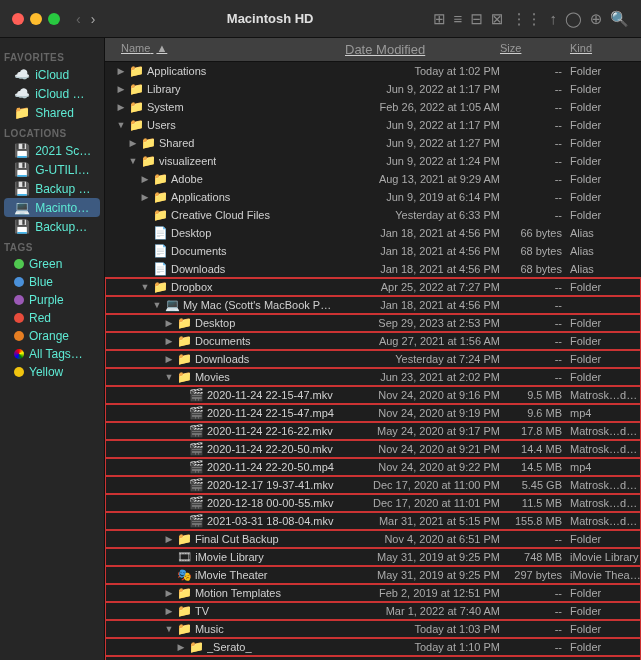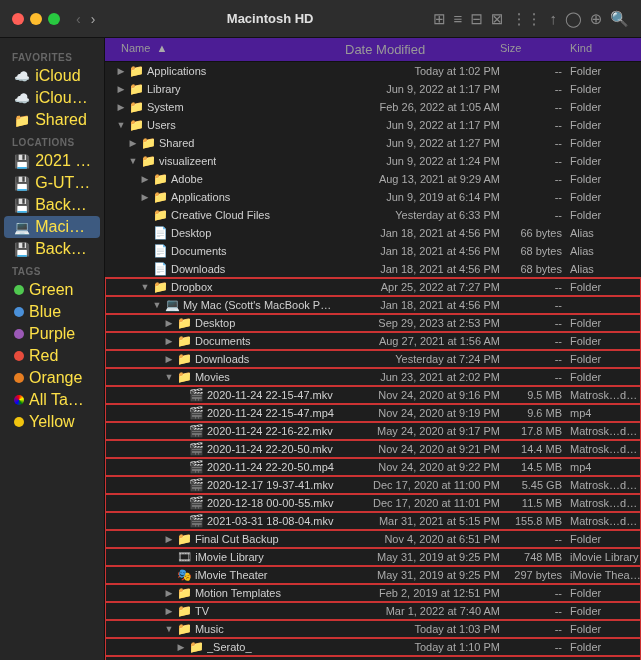--- a/index.html
+++ b/index.html
@@ -79,51 +79,52 @@
       background: #262626;
       border-right: 1px solid #111;
       overflow-y: auto;
       flex-shrink: 0;
       padding: 8px 0;
     }
     .sidebar-section-label {
       font-size: 10px;
       font-weight: 700;
       color: #666;
-      padding: 6px 12px 2px 12px;
+      padding: 6px 12px 2px 4px;
       text-transform: uppercase;
       letter-spacing: 0.5px;
     }
     .sidebar-item {
       display: flex;
       align-items: center;
       padding: 2px 8px 2px 10px;
       cursor: pointer;
       border-radius: 4px;
       margin: 0 4px;
       gap: 5px;
     }
     .sidebar-item.active { background: #3d5a80; }
     .sidebar-icon { font-size: 13px; flex-shrink: 0; }
-    .sidebar-text { font-size: 16px; color: #fde047; white-space: nowrap; overflow: hidden; text-overflow: ellipsis; }
+    .sidebar-text { font-size: 12px; color: #5eead4; white-space: nowrap; overflow: hidden; text-overflow: ellipsis; }
     .tag-dot { width: 10px; height: 10px; border-radius: 50%; flex-shrink: 0; }
 
     
     .file-area {
       flex: 1;
       overflow: hidden;
       display: flex;
       flex-direction: column;
     }
     .column-header {
       display: flex;
-      background: #4c1d95;
+      background: #404040;
       border-bottom: 1px solid #111;
       padding: 4px 0;
       flex-shrink: 0;
+      text-decoration: underline;
     }
     .col-name { width: 240px; padding-left: 16px; font-size: 11px; color: #999; font-weight: 500; }
     .col-date { width: 155px; font-size: 13px; color: #999; font-weight: 500; }
     .col-size { width: 70px; font-size: 11px; color: #999; font-weight: 500; }
     .col-kind { flex: 1; font-size: 11px; color: #999; font-weight: 500; }
     .sort-arrow { color: #aaa; margin-left: 3px; }
 
     .file-list {
       overflow-y: auto;
       flex: 1;

